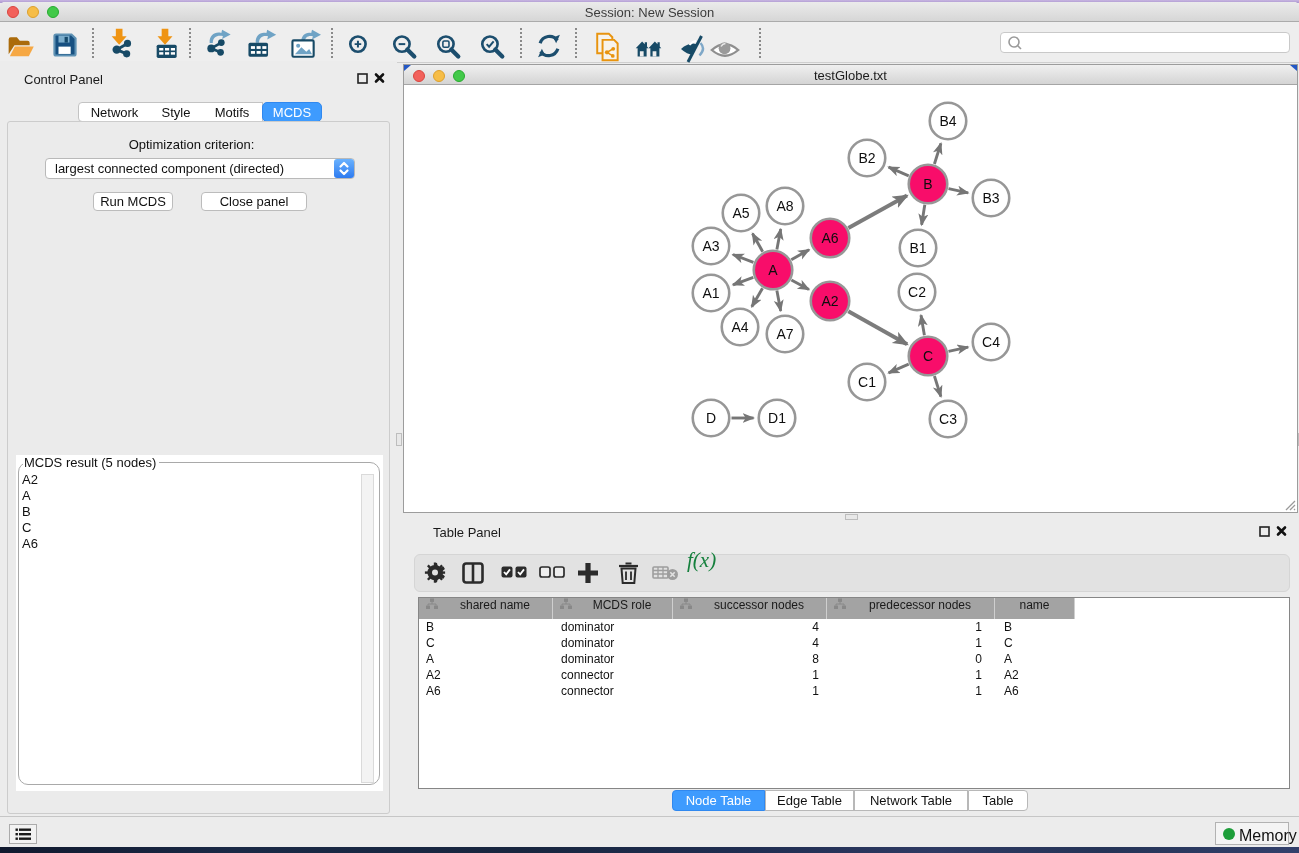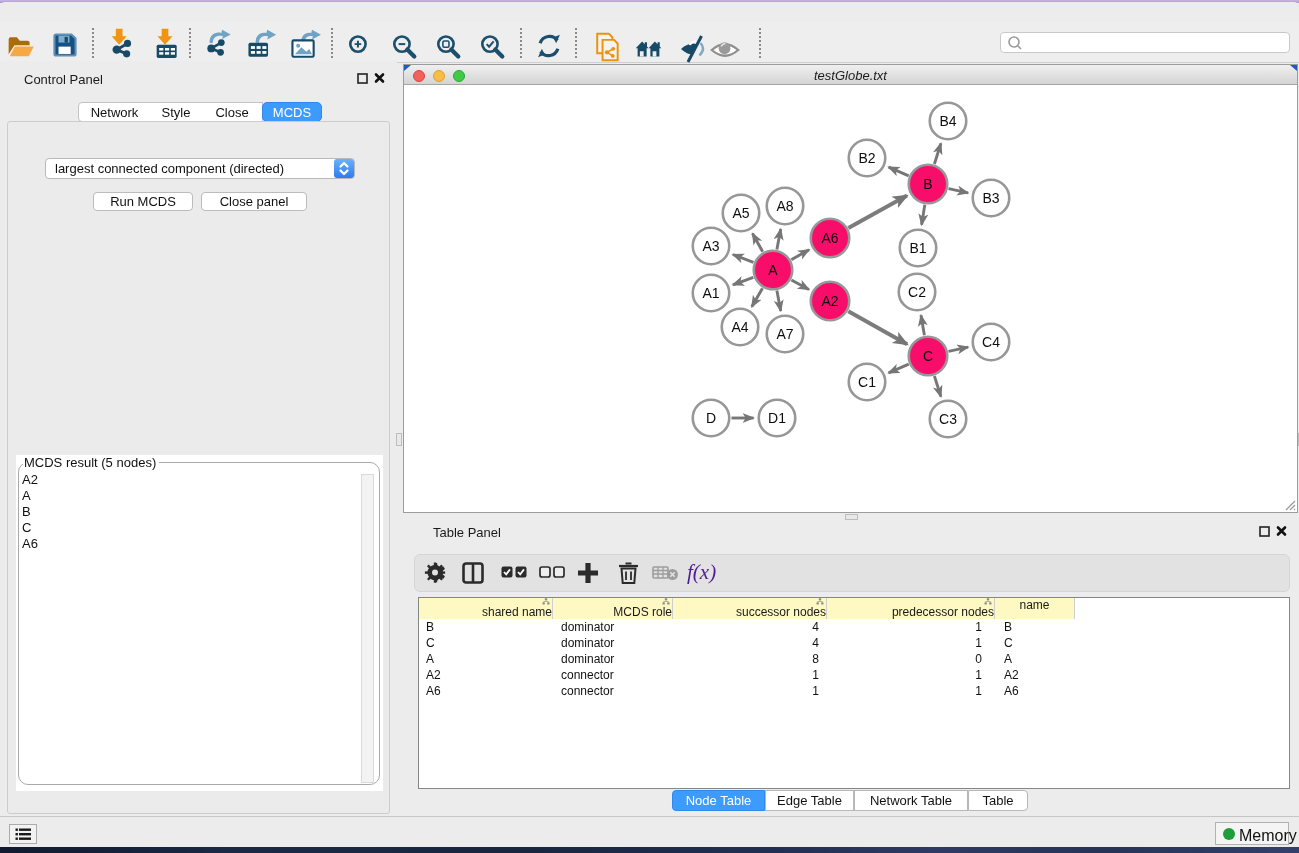--- a/index.html
+++ b/index.html
@@ -31,44 +31,50 @@
   .tabs { position:absolute; top:35px; left:0; font-size:13px; }
   .tab { position:absolute; top:6px; height:20px; background:#ffffff; border:1px solid #c3c3c3;
     color:#111; text-align:center; line-height:19px; }
   .tab.sel { background:#3e9bfe; border-color:#3088ef; color:#fff; border-radius:5px !important; }
   #cpcontent { position:absolute; left:7px; top:60px; width:383px; height:693px;
     border:1px solid #cccccc; border-radius:3px; background:#ebebeb; }
   
   #netwin { position:absolute; left:403px; top:62px; width:895px; height:449px;
     background:#ffffff; border:1px solid #9c9c9c; }
   #nettitle { position:absolute; left:0; top:0; right:0; height:20px;
-    background:linear-gradient(180deg,#f0f0f0,#d4d4d4); border-bottom:1px solid #a5a5a5;font-style:italic; }
+    background:linear-gradient(180deg,#f0f0f0,#d4d4d4); border-bottom:1px solid #a5a5a5; }
   #nettitle .t { position:absolute; left:0; right:0; top:3px; text-align:center;
     font-size:13px; color:#1c1c1c; }
   
   #tpanel { position:absolute; left:403px; top:517px; width:896px; height:297px; }
   
   #statusbar { position:absolute; left:0; top:814px; width:1299px; height:29px;
     background:#ececec; border-top:1px solid #c6c6c6; }
-  .th { position:absolute; top:0; height:21px; background:#fef9c3; border-right:1px solid #cfcfcf;
-    display:flex; align-items:flex-end; font-size:12px; color:#1a1a1a;flex-direction:column; }
+  .th { position:absolute; top:0; height:21px; background:#a3a3a3; border-right:1px solid #cfcfcf;
+    display:flex; align-items:flex-start; font-size:12px; color:#1a1a1a; }
   .th .hico { margin-left:7px; }
   .th span { flex:1; text-align:center; }
   .trow { position:absolute; left:0; width:656px; height:16px; font-size:12px; color:#111; }
   .trow span { position:absolute; top:1px; }
   .c1 { left:7px; } .c2 { left:142px; } .c3 { right:256px; } 
   .c4 { right:93px; } .c5 { left:585px; }
   .btab { position:absolute; top:271px; height:21px; background:#ffffff; border:1px solid #b8b8b8;
     font-size:13px; color:#111; text-align:center; line-height:20px; }
   .btab.sel { background:#3e9bfe; border-color:#3088ef; color:#fff; }
 </style>
 </head>
 <body>
 <div id="bottomwall"></div>
 <div id="app">
+  <div id="titlebar">
+    <span class="light" style="left:7px;  background:#f2615b; border:0.5px solid #d9453f;"></span>
+    <span class="light" style="left:27px; background:#f6bd47; border:0.5px solid #dda02c;"></span>
+    <span class="light" style="left:47px; background:#42c949; border:0.5px solid #27ab30;"></span>
+    <div class="t">Session: New Session</div>
+  </div>
   <div id="toolbar">
     <div class="sep" style="left:92px"></div>
       <div class="sep" style="left:189px"></div>
     <div class="sep" style="left:331px"></div>
       <div class="sep" style="left:520px"></div>
     <div class="sep" style="left:575px"></div>
       <div class="sep" style="left:759px"></div>
 
     <svg class="ticon" style="left:6px; top:10px;" width="30" height="28" viewBox="0 0 36 34">
       <path d="M3,27 V9 a2.5,2.5 0 0 1 2.5,-2.5 H13 l3.5,4 h9.5 a2.5,2.5 0 0 1 2.5,2.5 v3 H10 Z" fill="#ab6b0b"></path>
@@ -231,34 +237,35 @@
   </div>
   <div id="cpanel">
     <div class="hdr">Control Panel</div>
     <svg class="wbtns" width="32" height="14" style="left:355px; top:11px;">
       <rect x="3" y="2" width="9" height="9" fill="none" stroke="#222" stroke-width="1.6"></rect>
       <path d="M21,2.5 L28,9.5 M28,2.5 L21,9.5" stroke="#111" stroke-width="2.6" stroke-linecap="round"></path>
     </svg>
     <div class="tabs">
       <div class="tab" style="left:78px;  width:73px; border-radius:4px 0 0 4px;">Network</div>
       <div class="tab" style="left:150px; width:53px; border-left:none;">Style</div>
-      <div class="tab" style="left:202px; width:61px; border-left:none;">Close</div>
+      <div class="tab" style="left:202px; width:61px; border-left:none;">Motifs</div>
       <div class="tab sel" style="left:262px; width:60px; border-radius:0 4px 4px 0;">MCDS</div>
     </div>
     <div id="cpcontent">
+      <div style="position:absolute; left:0; right:14px; top:15px; text-align:center; font-size:13px; color:#111;">Optimization criterion:</div>
       <div style="position:absolute; left:37px; top:36px; width:310px; height:21px; background:#fff; border:1px solid #b9b9b9; border-radius:4px;">
         <div style="position:absolute; left:9px; top:2px; font-size:13px; color:#111;">largest connected component (directed)</div>
         <div style="position:absolute; right:0px; top:0px; width:20px; height:19px; border-radius:3px; background:linear-gradient(180deg,#6ab2fe,#2e7bf0);">
           <svg width="20" height="19">
               <path d="M6.5,7.5 L10,4 L13.5,7.5" fill="none" stroke="#fff" stroke-width="2.2" stroke-linecap="round" stroke-linejoin="round"></path>
               <path d="M6.5,11.5 L10,15 L13.5,11.5" fill="none" stroke="#fff" stroke-width="2.2" stroke-linecap="round" stroke-linejoin="round"></path>
             </svg>
         </div>
       </div>
-      <div style="position:absolute; left:85px; top:70px; width:100px; height:19px; background:#fff; border:1px solid #bcbcbc; border-radius:4px; text-align:center; font-size:13px; line-height:18px; color:#111;">Run MCDS</div>
+      <div style="position:absolute; left:85px; top:70px; width:80px; height:19px; background:#fff; border:1px solid #bcbcbc; border-radius:4px; text-align:center; font-size:13px; line-height:18px; color:#111;">Run MCDS</div>
       <div style="position:absolute; left:193px; top:70px; width:106px; height:19px; background:#fff; border:1px solid #bcbcbc; border-radius:4px; text-align:center; font-size:13px; line-height:18px; color:#111;">Close panel</div>
       <div style="position:absolute; left:8px; top:333px; width:367px; height:336px; background:#ffffff;">
         <fieldset style="position:absolute; left:2px; top:0px; width:362px; height:330px; border:1px solid #a9a9a9; border-radius:10px;">
           <legend style="font-size:13px; color:#111; margin-left:4px; padding:0 3px 0 1px;">MCDS result (5 nodes)</legend>
         </fieldset>
         <div style="position:absolute; left:6px; top:17px; font-size:13px; line-height:16px; color:#111;">A2<br>A<br>B<br>C<br>A6</div>
         <div style="position:absolute; right:9px; top:19px; width:13px; height:309px; background:#f3f3f3; border:1px solid #dadada;"></div>
       </div>
     </div>
   </div>
@@ -405,21 +412,21 @@
       <path d="M9,11.5 v8.5 M14,11.5 v8.5" stroke="#2b2b2b" stroke-width="1.8"></path>
     </svg>
     <svg style="position:absolute; left:249px; top:46px;" width="27" height="16" viewBox="0 0 27 16">
       <g stroke="#9d9d9d" fill="none">
           <rect x="1" y="2" width="15" height="11" rx="1" stroke-width="1.6"></rect>
           <path d="M1,5.5 H16 M1,9 H16 M6,2 V13 M11,2 V13" stroke-width="1.3"></path>
         </g>
       <circle cx="20.5" cy="9.5" r="5.5" fill="#9d9d9d"></circle>
       <path d="M18.3,7.3 l4.4,4.4 M22.7,7.3 l-4.4,4.4" stroke="#e2e2e2" stroke-width="1.6"></path>
     </svg>
-    <div style="position:absolute; left:284px; top:41px; font-family:'Liberation Serif',serif; font-style:italic; font-size:21px; color:#4c1d95;">f(x)</div>
+    <div style="position:absolute; left:284px; top:29px; font-family:'Liberation Serif',serif; font-style:italic; font-size:21px; color:#15803d;">f(x)</div>
     <div style="position:absolute; left:15px; top:78px; width:872px; height:192px; background:#ffffff; border:1px solid #868686;">
 
       <div style="position:absolute; left:0; top:0; height:21px; border-bottom:1px solid #bdbdbd; width:656px;"></div>
       <div class="th" style="left:0; width:134px;">
           <svg class="hico" width="12" height="12" viewBox="0 0 12 12">
             <rect x="4" y="0.5" width="4" height="3.4" fill="#888"></rect>
             <rect x="0" y="7.6" width="4" height="3.4" fill="#888"></rect>
             <rect x="8" y="7.6" width="4" height="3.4" fill="#888"></rect>
             <path d="M6,3.9 V6 M2,7.6 V6 H10 V7.6" stroke="#888" fill="none"></path>
           </svg>

